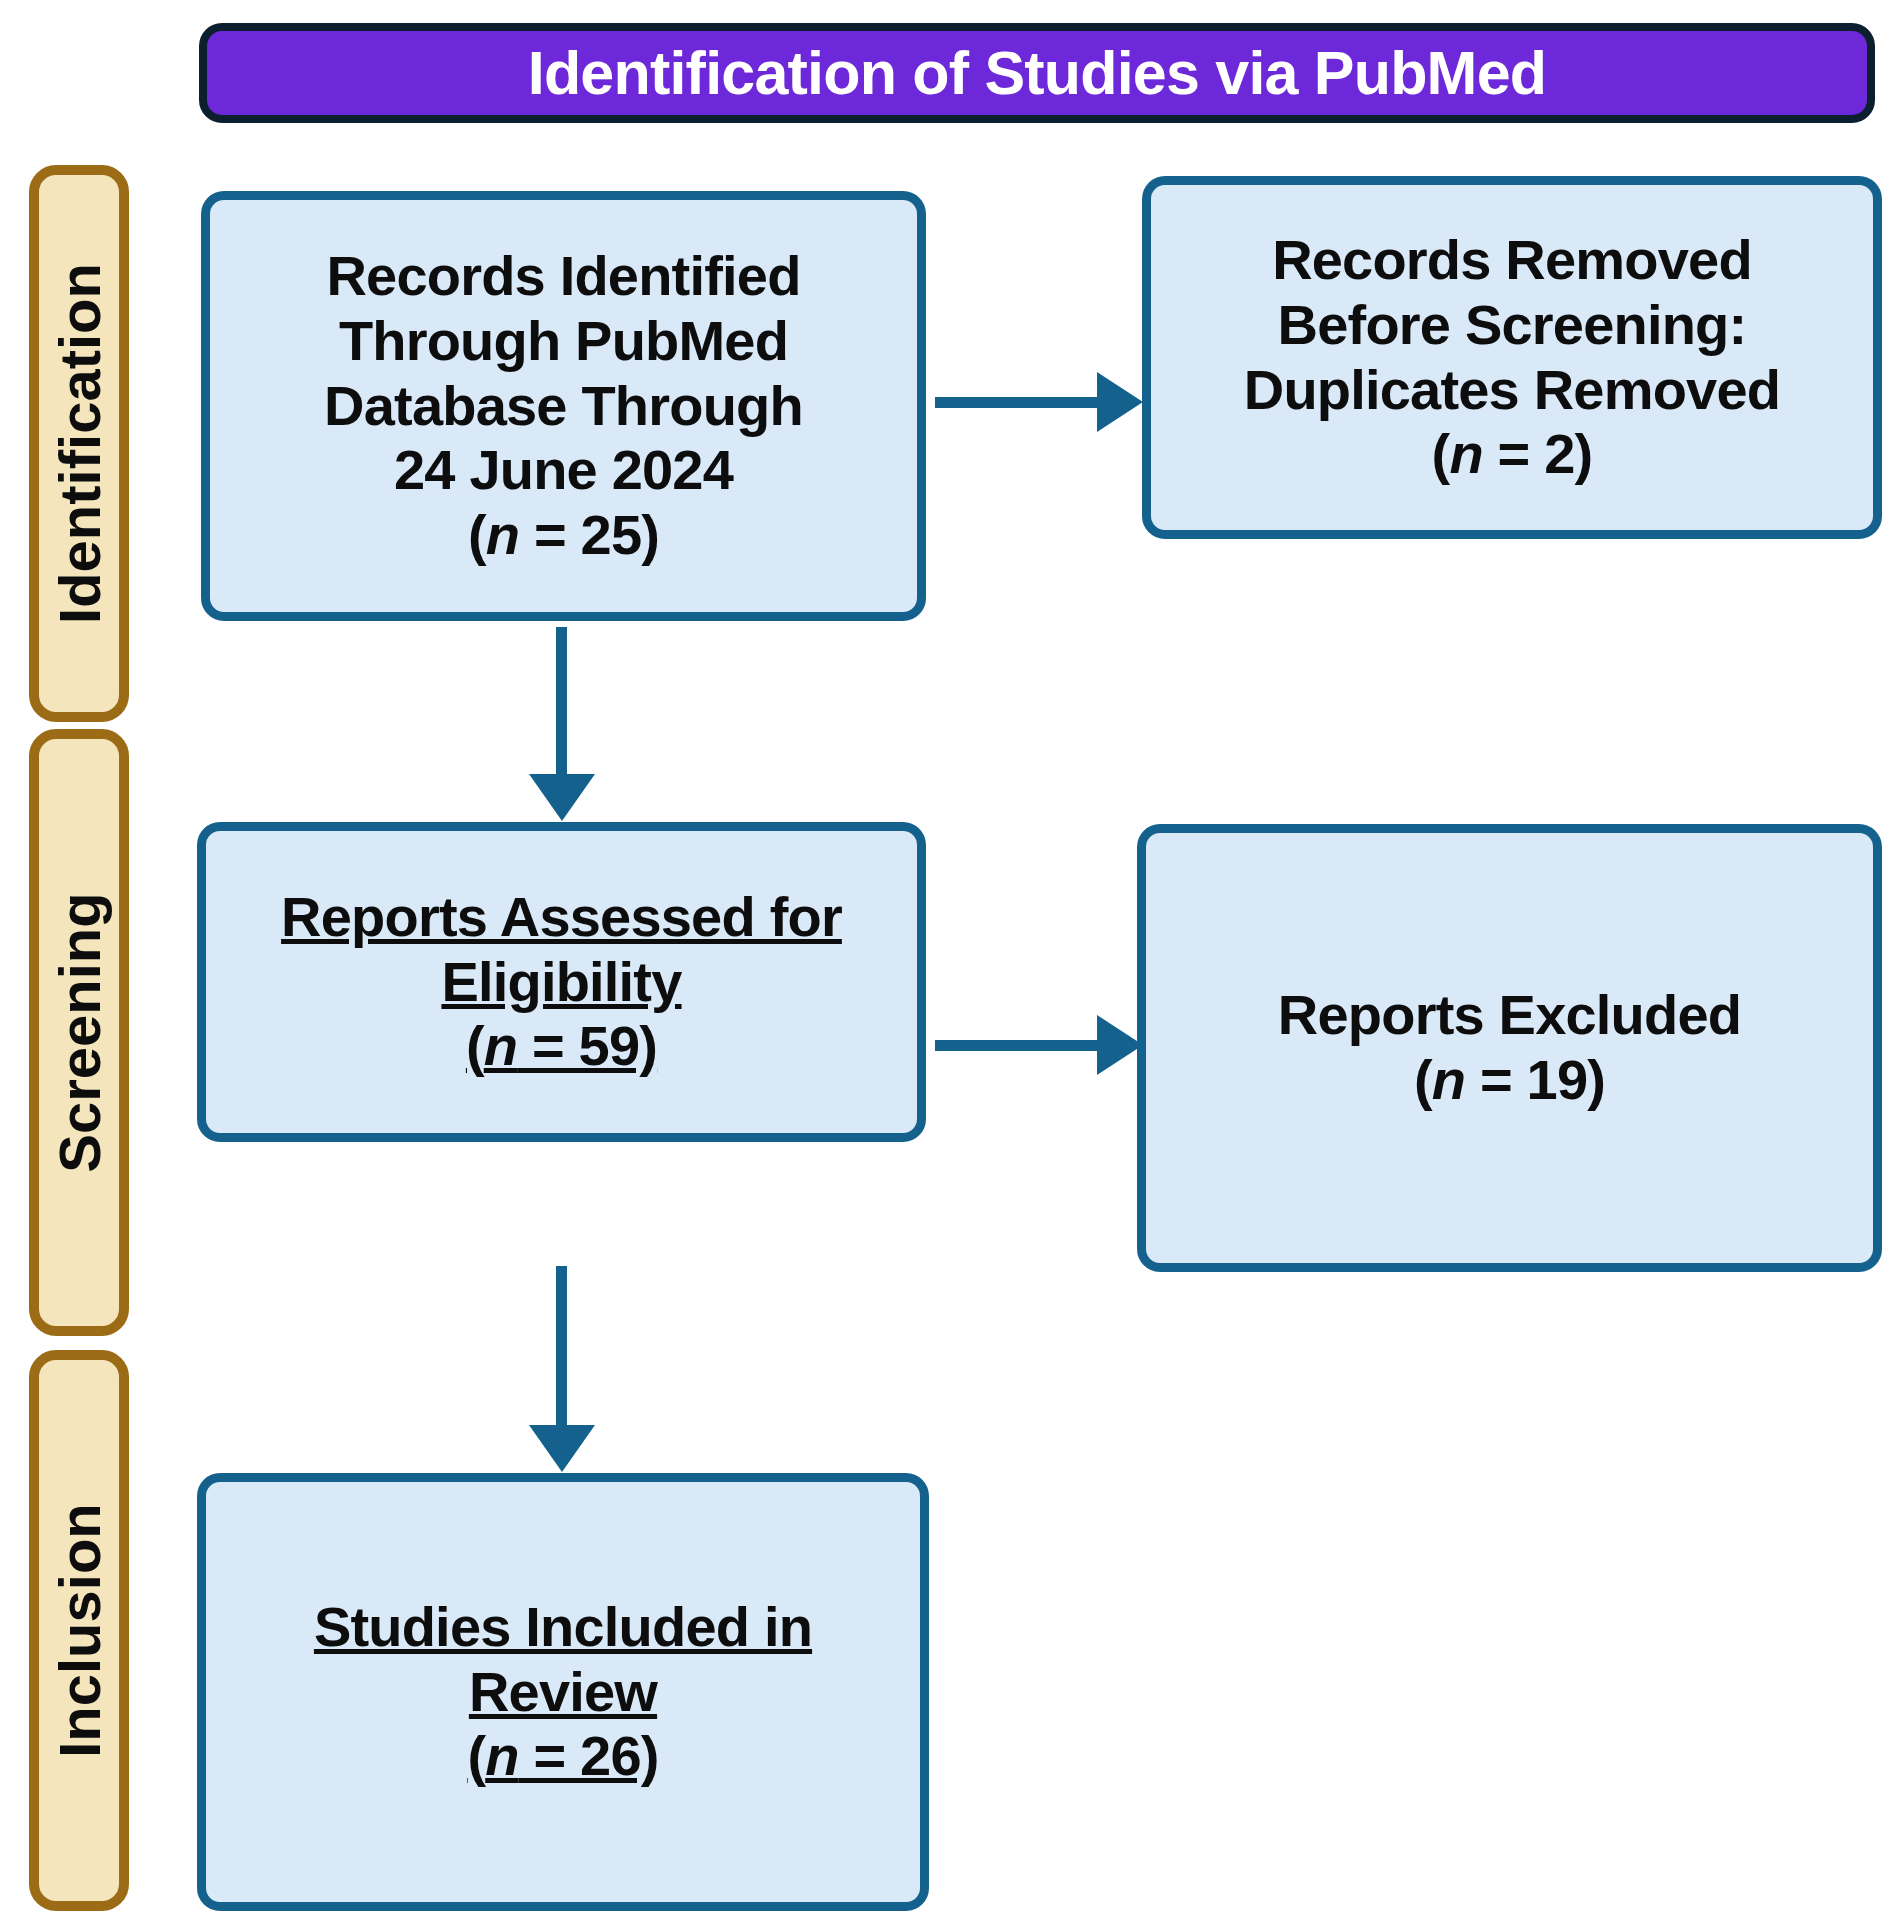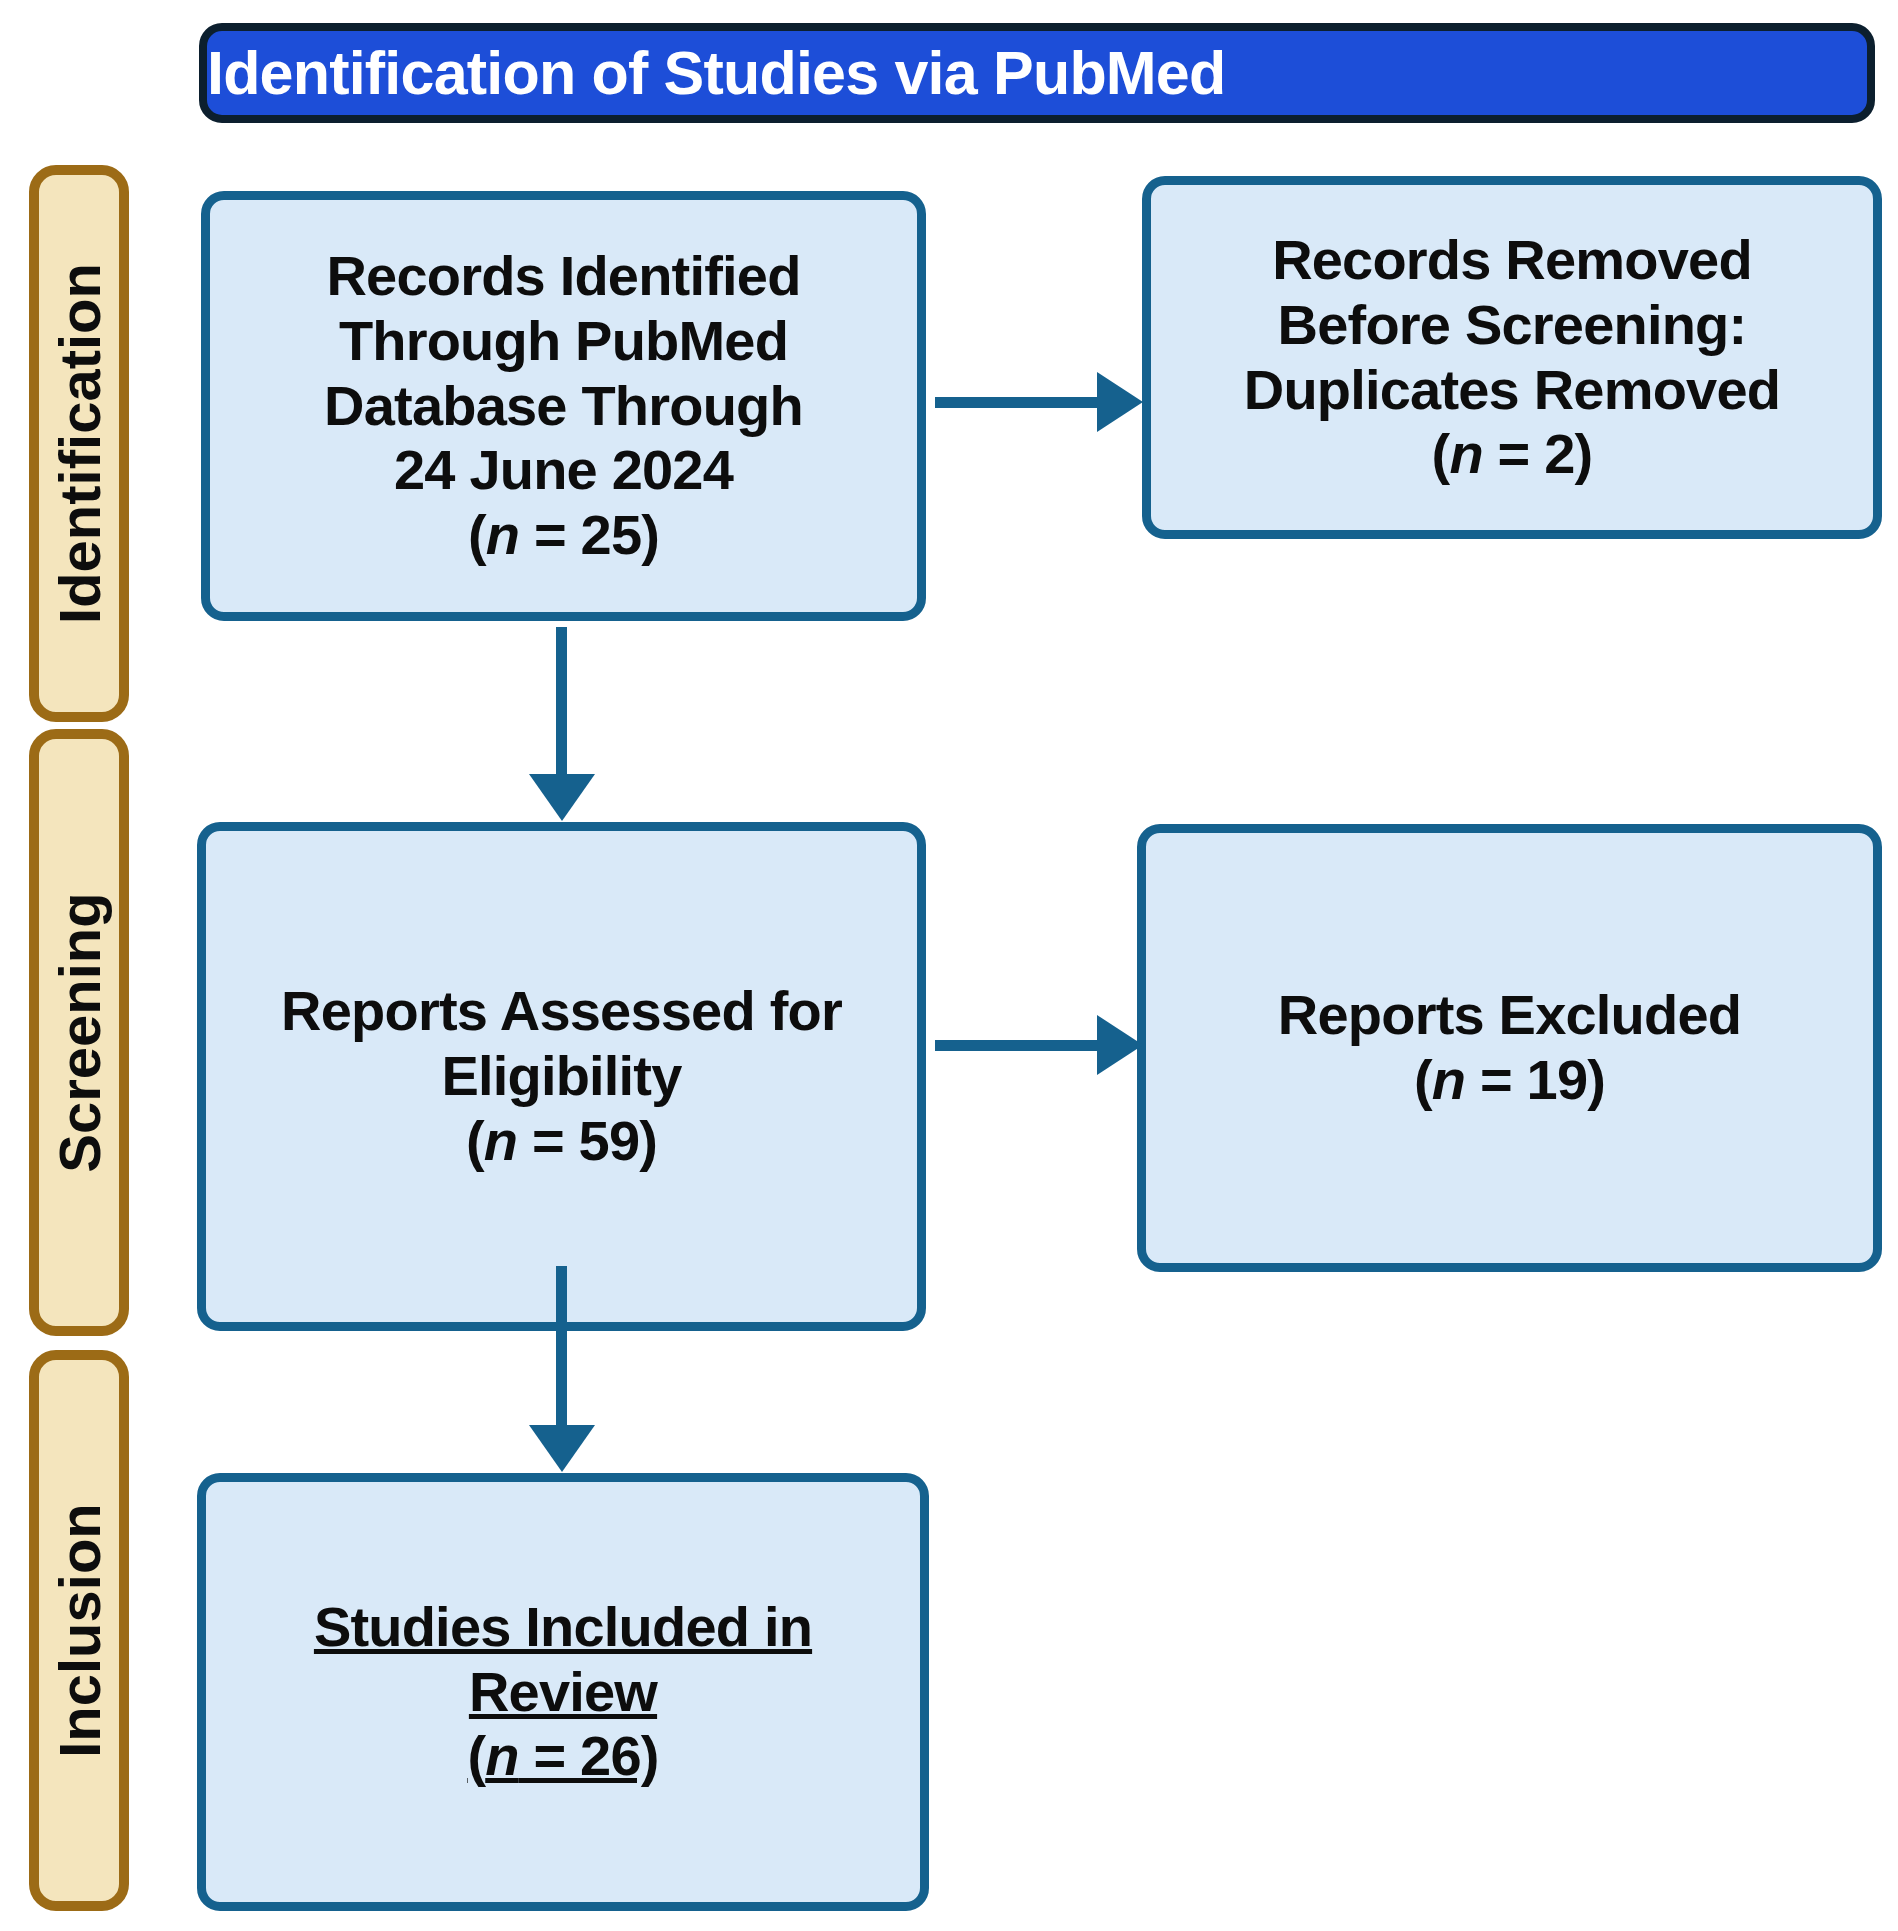--- a/index.html
+++ b/index.html
@@ -15,26 +15,26 @@
     background: #ffffff;
     overflow: hidden;
   }
 
   
   .title-bar {
     position: absolute;
     left: 199px; top: 23px;
     width: 1676px; height: 100px;
     box-sizing: border-box;
-    background: #1d4ed8;
+    background: #6d28d9;
     border: 8.3px solid #0c1f2e;
     border-radius: 23px;
     display: flex;
     align-items: center;
-    justify-content: flex-start;
+    justify-content: center;
   }
   .title-bar .title-text {
     color: #ffffff;
     font-size: 61px;
     font-weight: bold;
     letter-spacing: -0.8px;
     white-space: nowrap;
   }
 
   
@@ -74,21 +74,21 @@
     justify-content: center;
     text-align: center;
     color: #0d0d0d;
     font-size: 56px;
     font-weight: bold;
     line-height: 1.16;
     letter-spacing: -0.8px;
   }
   .box-identified { left: 201px;  top: 191px;  width: 725px; height: 430px; }
   .box-removed    { left: 1142px; top: 176px;  width: 740px; height: 363px; }
-  .box-assessed   { left: 197px;  top: 822px; width: 729px; height: 509px; }
+  .box-assessed   { left: 197px;  top: 822px; width: 729px; height: 320px; text-decoration: underline; }
   .box-excluded   { left: 1137px; top: 824px; width: 745px; height: 448px; text-align: center; }
   .box-included   { left: 197px;  top: 1473px; width: 732px; height: 438px; text-decoration: underline; }
   .box-text { white-space: pre-line; }
   .n-line .n-italic { font-style: italic; }
 
   
   .arrow-shaft-h, .arrow-shaft-v, .arrow-head-right, .arrow-head-down {
     position: absolute;
   }
   .arrow-shaft-h { height: 10.6px; background: #15618e; }

